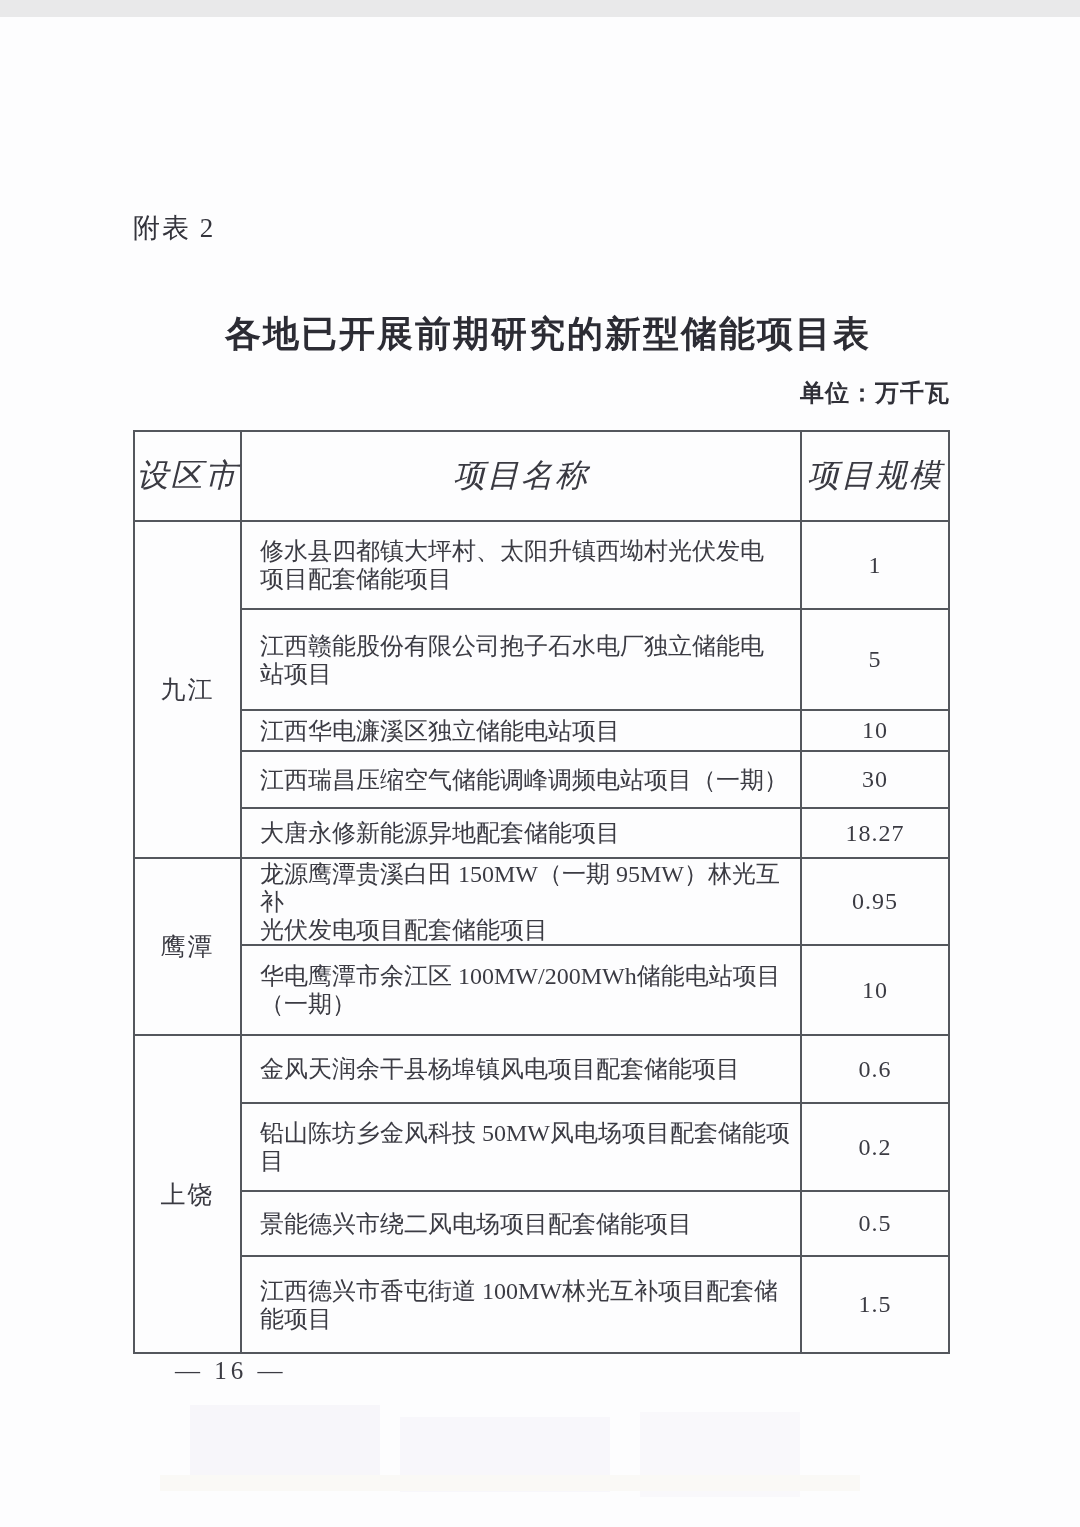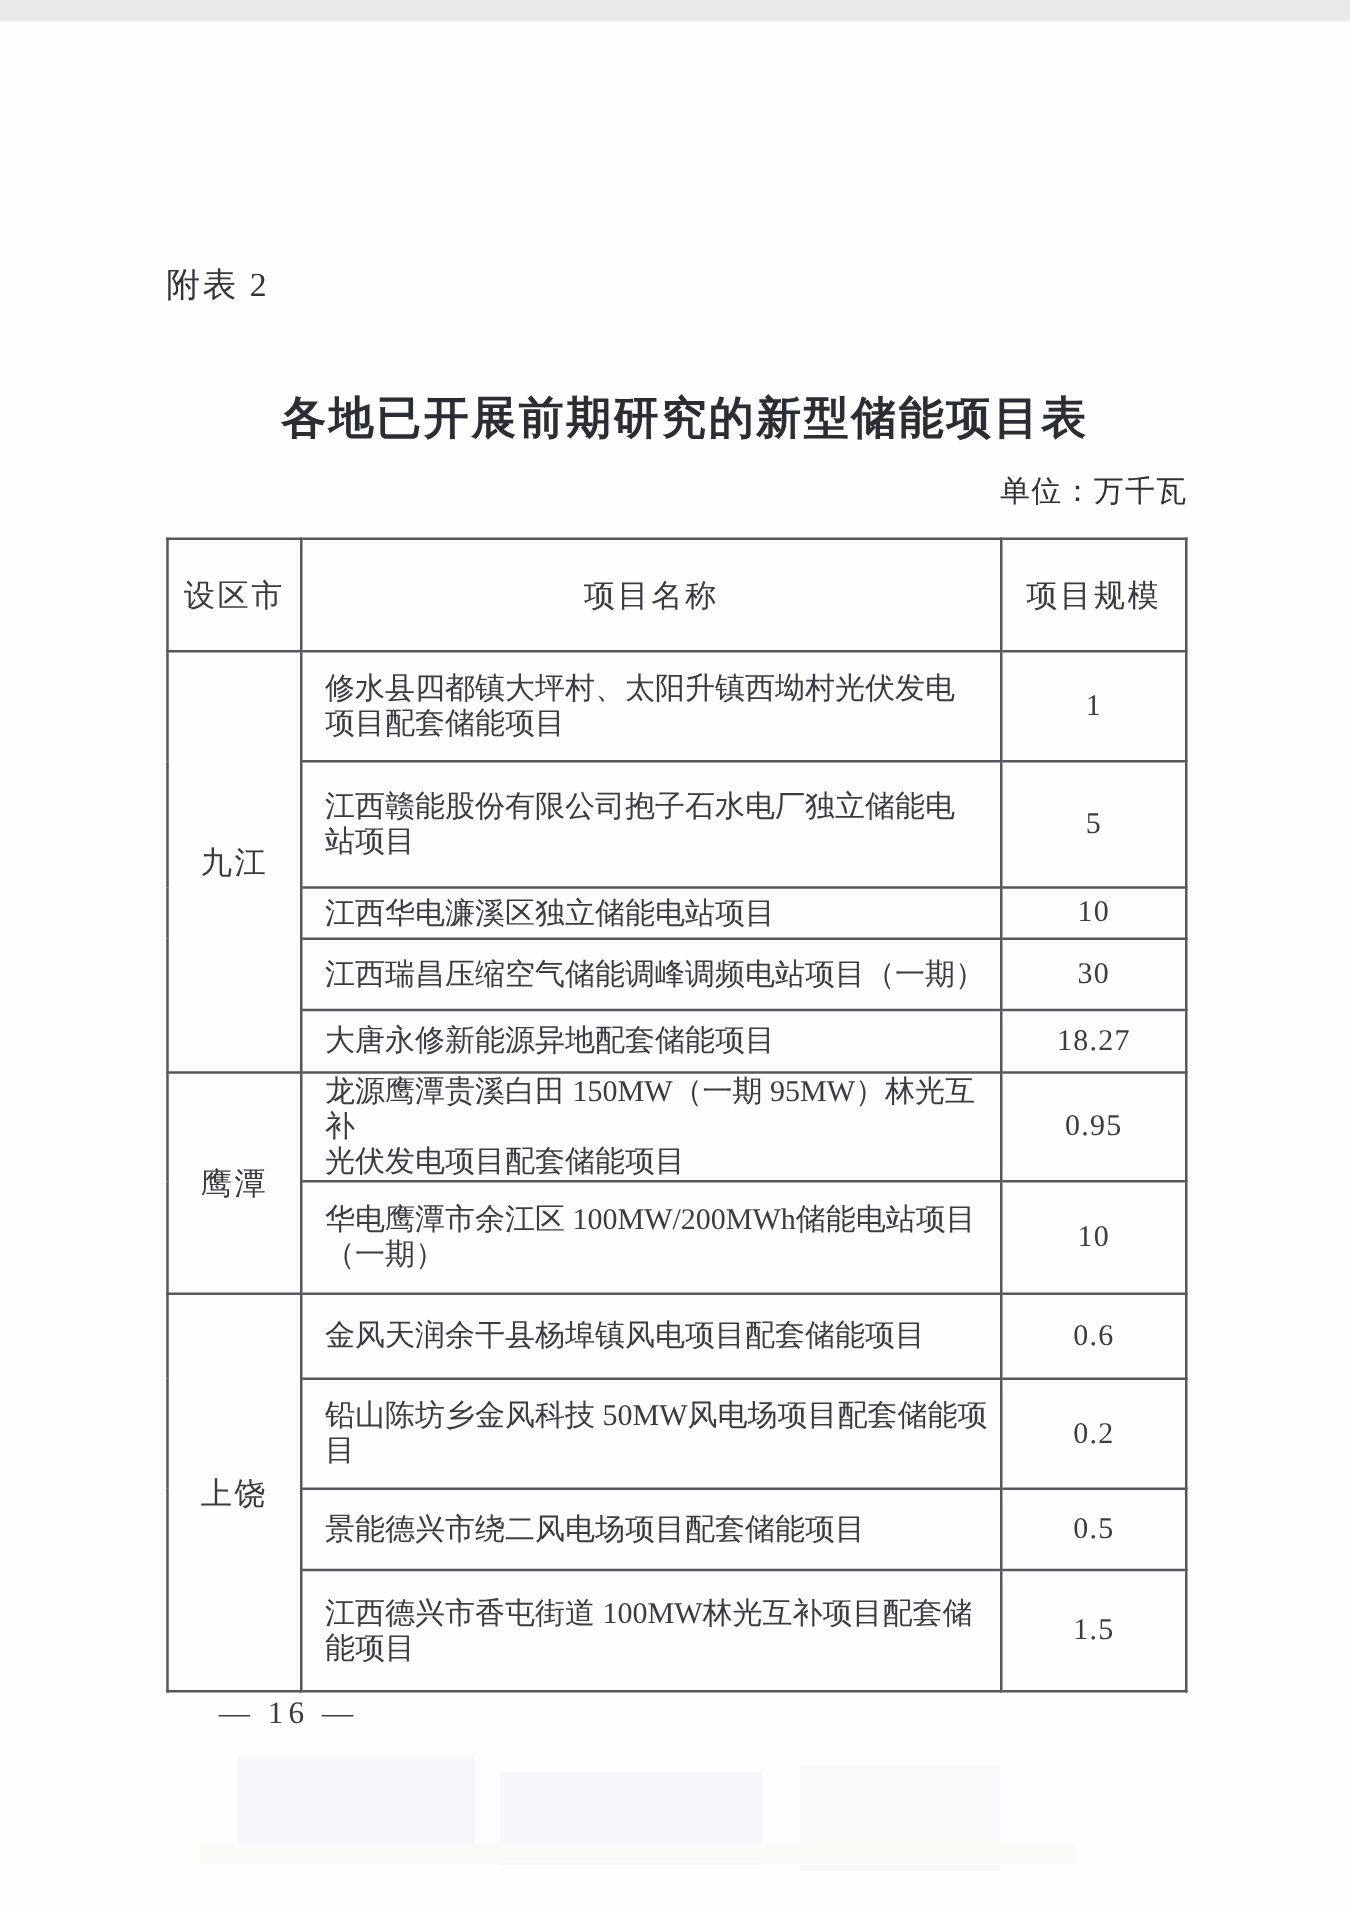--- a/index.html
+++ b/index.html
@@ -18,39 +18,39 @@
   }
   .title{
     position:absolute;left:0;top:293px;width:100%;
     margin:0;text-align:center;
     font-size:36px;font-weight:700;letter-spacing:2px;
     color:#2c2c34;
     transform:translateX(8px);
   }
   .unit{
     position:absolute;right:130px;top:360px;
-    font-size:24px;font-weight:400;letter-spacing:1px;color:#303038;
+    font-size:24px;font-weight:700;letter-spacing:1px;color:#303038;
   }
   table.tbl{
     position:absolute;left:133px;top:413px;
     width:815px;
     border-collapse:collapse;
     table-layout:fixed;
   }
   .tbl col.c1{width:107px;}
   .tbl col.c2{width:560px;}
   .tbl col.c3{width:148px;}
   .tbl th,.tbl td{
     border:2px solid #54575d;
     padding:0;
     vertical-align:middle;
     font-weight:normal;
   }
   .tbl th{
-    font-size:25px;text-align:center;letter-spacing:2px;color:#3a3a42;
+    font-size:32px;text-align:center;letter-spacing:2px;color:#3a3a42;font-style:italic;
   }
   td.city{
     font-size:25px;text-align:center;letter-spacing:2px;color:#3a3a42;
   }
   td.name{
     font-size:24px;line-height:28px;
     padding-left:18px;padding-right:8px;
     text-align:left;white-space:pre-line;color:#3b3b43;
   }
   td.val{

